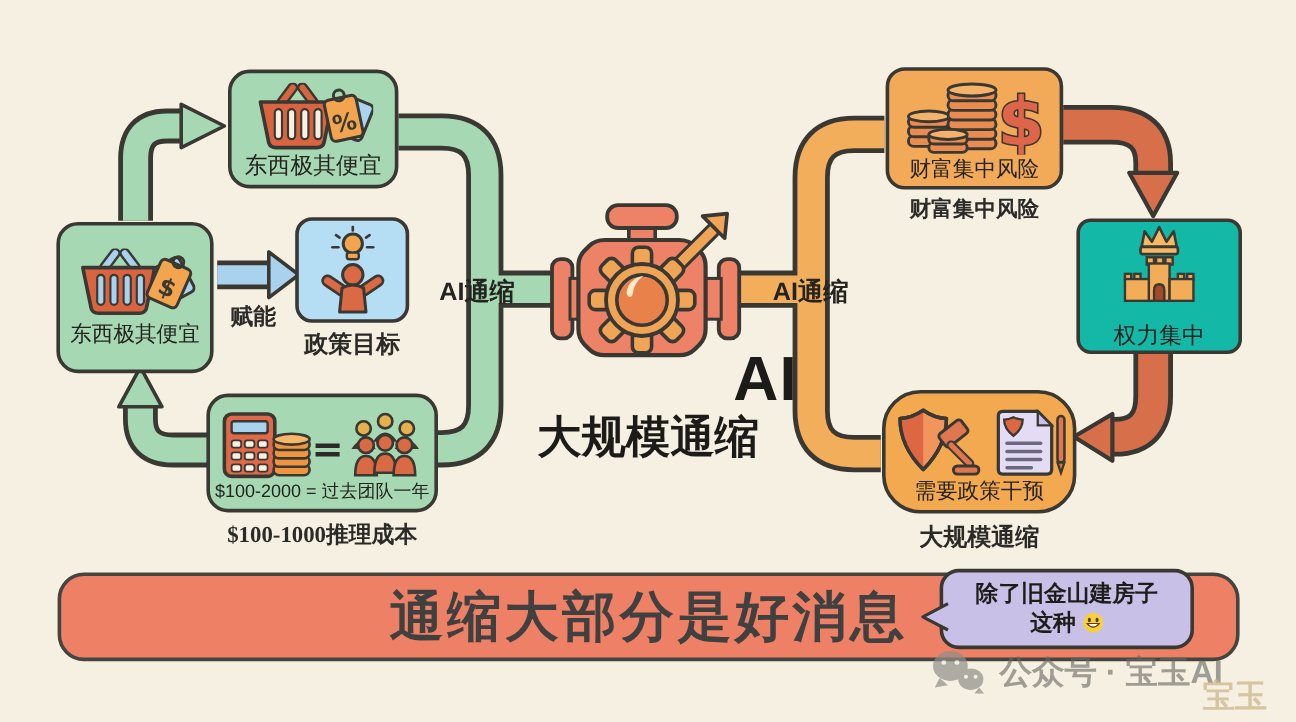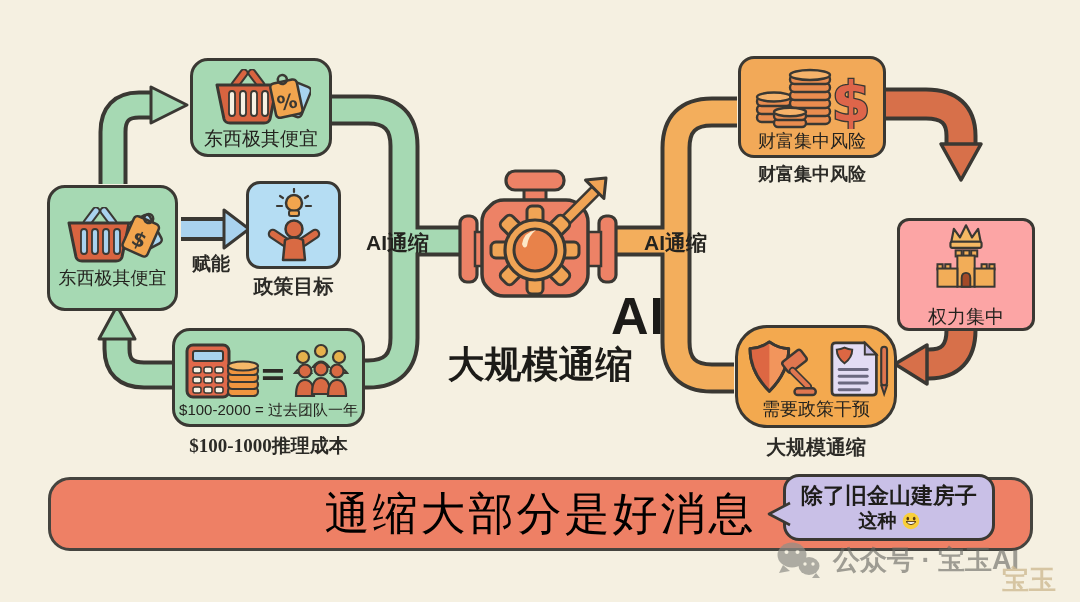--- a/index.html
+++ b/index.html
@@ -13,21 +13,21 @@
   .box{position:absolute;border:3px solid #3a3833;box-sizing:border-box;
        display:flex;flex-direction:column;align-items:center;justify-content:center;z-index:2;}
   .lbl{font-weight:400;color:#24231f;text-align:center;line-height:1.15;white-space:nowrap;}
   .caption{position:absolute;font-weight:800;color:#2b2a26;text-align:center;z-index:2;white-space:nowrap;}
 
   .box-cheap-top{left:190px;top:58px;width:142px;height:99px;background:#a6d9b3;border-radius:18px;gap:3px;padding-top:4px;}
   .box-cheap-left{left:47px;top:185px;width:131px;height:126px;background:#a6d9b3;border-radius:18px;gap:5px;}
   .box-empower{left:246px;top:181px;width:95px;height:88px;background:#b5ddf3;border-radius:14px;}
   .box-cost{left:172px;top:328px;width:193px;height:99px;background:#a6d9b3;border-radius:18px;gap:2px;padding-top:5px;}
   .box-wealth{left:738px;top:56px;width:148px;height:102px;background:#f2a958;border-radius:16px;gap:2px;padding-top:4px;}
-  .box-power{left:897px;top:182px;width:138px;height:113px;background:#fca5a5;border-radius:12px;gap:16px;margin-top:36px;}
+  .box-power{left:897px;top:182px;width:138px;height:113px;background:#14b8a6;border-radius:12px;gap:16px;}
   .box-policy{left:735px;top:325px;width:162px;height:103px;background:#f3a94f;border-radius:32px;gap:2px;padding-top:5px;}
 
   .fs19{font-size:19px;} .fs18{font-size:18px;} .fs15{font-size:15px;}
 
   .cap-empower{left:246px;top:273px;width:95px;font-size:20px;}
   .cap-cost{left:172px;top:433px;width:193px;font-size:19px;font-family:Liberation Serif, serif;}
   .cap-wealth{left:738px;top:162px;width:148px;font-size:18px;}
   .cap-policy{left:735px;top:434px;width:162px;font-size:20px;}
   .cap-funeng{left:182px;top:251px;width:58px;font-size:19px;}
 
@@ -38,26 +38,26 @@
   .machine{position:absolute;left:448px;top:158px;width:180px;height:148px;z-index:2;}
 
   .engine-title{position:absolute;left:415px;top:290px;width:250px;text-align:center;z-index:2;
                 font-weight:900;color:#1c1b18;}
   .engine-title .t1{font-size:52px;line-height:1.0;letter-spacing:1px;text-align:right;}
   .engine-title .t2{font-size:37px;line-height:1.25;}
 
   .banner{position:absolute;left:48px;top:477px;width:985px;height:74px;background:#ee8065;
           border:3.5px solid #45443f;border-radius:22px;z-index:2;box-sizing:border-box;
           display:flex;align-items:center;justify-content:center;}
-  .banner-text{font-size:45px;font-weight:400;color:#000000;letter-spacing:3px;white-space:nowrap;}
+  .banner-text{font-size:45px;font-weight:700;color:#404040;letter-spacing:3px;white-space:nowrap;}
 
   .bubble{position:absolute;left:783px;top:474px;width:212px;height:67px;background:#c9c0e7;
           border:3px solid #3a3833;border-radius:16px;z-index:3;box-sizing:border-box;
           display:flex;flex-direction:column;align-items:center;justify-content:center;line-height:1.25;}
-  .bubble .b1{font-size:22px;font-weight:800;color:#1e1d1a;white-space:nowrap;}
+  .bubble .b1{font-size:19px;font-weight:800;color:#1e1d1a;white-space:nowrap;}
   .bubble .b2{font-size:19px;font-weight:800;color:#1e1d1a;display:flex;align-items:center;gap:5px;}
   .bubble-tail{position:absolute;left:-19px;top:24px;}
 
   .watermark{position:absolute;left:775px;top:540px;z-index:4;display:flex;align-items:center;gap:10px;justify-content:flex-end;}
   .watermark-text{font-size:27px;font-weight:600;color:rgba(105,105,98,0.62);white-space:nowrap;}
   .signature{position:absolute;left:1002px;top:562px;z-index:4;font-family:"DejaVu Serif","Liberation Serif",serif;
              font-size:27px;font-weight:bold;color:rgba(206,186,146,0.8);white-space:nowrap;}
 </style>
 </head>
 <body>

